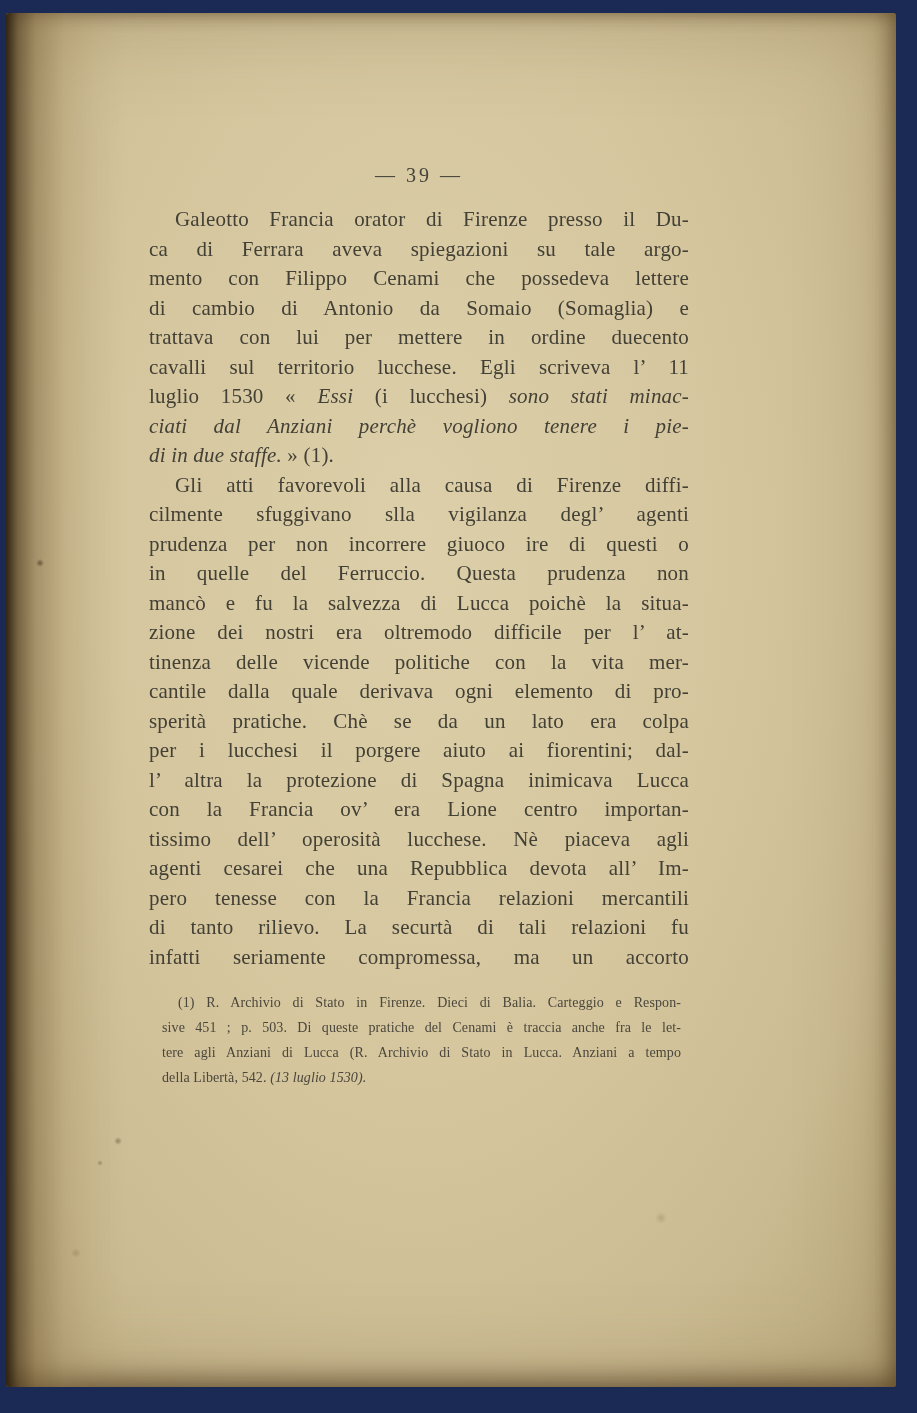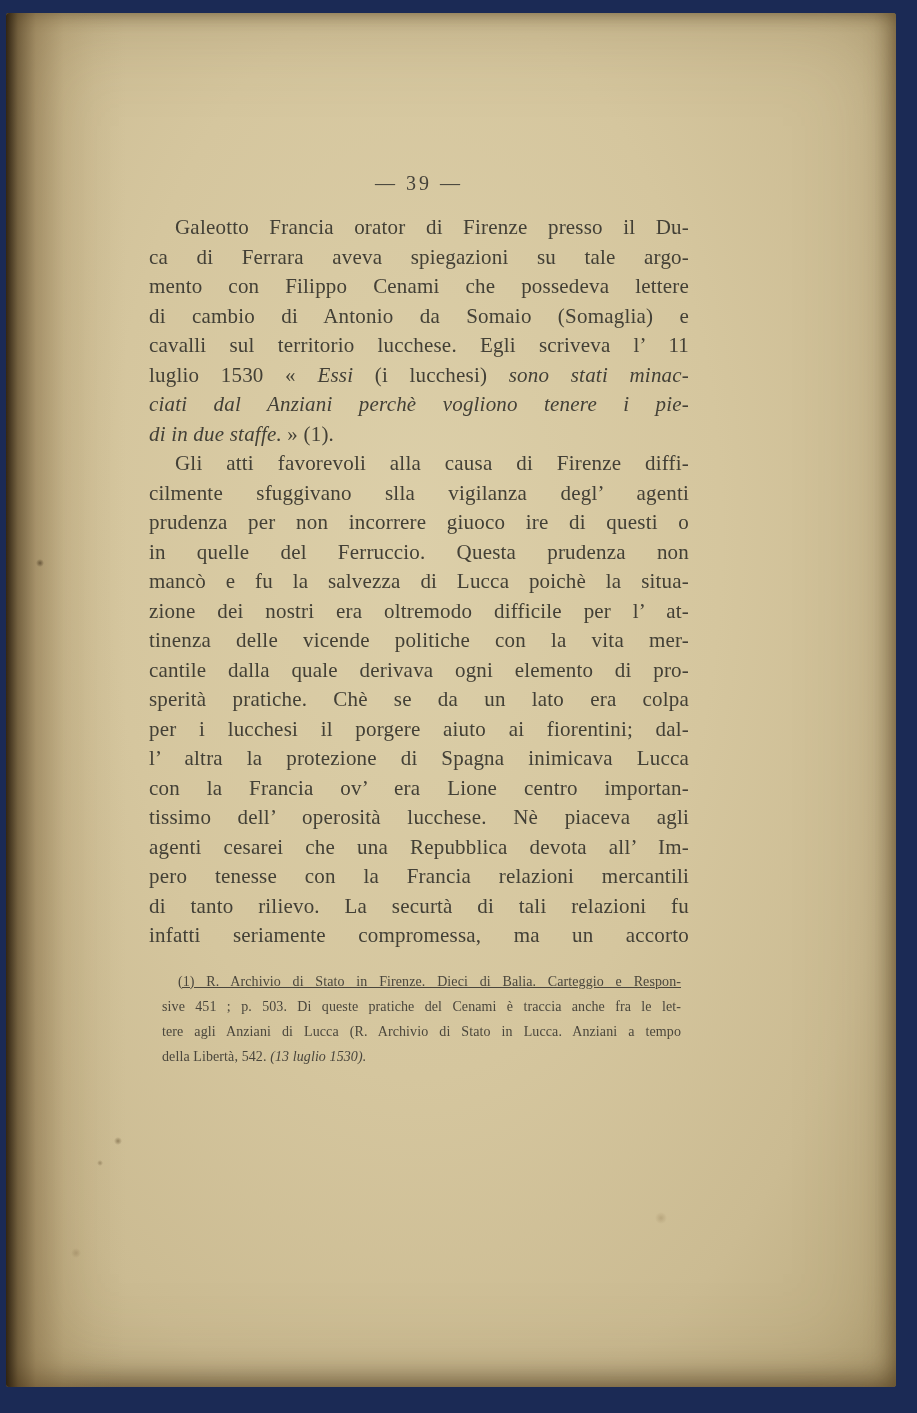--- a/index.html
+++ b/index.html
@@ -39,21 +39,21 @@
     position: absolute; inset: 0;
     background-image:
       radial-gradient(circle 3px at 112px 1128px, rgba(90, 70, 40, 0.50), transparent 4px),
       radial-gradient(circle 2px at 94px 1150px, rgba(90, 70, 40, 0.40), transparent 3px),
       radial-gradient(circle 3px at 34px 550px, rgba(60, 45, 25, 0.60), transparent 4px),
       radial-gradient(circle 5px at 655px 1205px, rgba(120, 95, 55, 0.25), transparent 6px),
       radial-gradient(circle 4px at 70px 1240px, rgba(110, 85, 50, 0.25), transparent 5px);
   }
   .content {
     position: absolute;
-    left: 143px; top: 156px; width: 540px;
+    left: 143px; top: 148px; width: 540px;
     color: #434036;
   }
   .page-number {
     text-align: center;
     font-size: 20px;
     line-height: 28px;
     letter-spacing: 3px;
     margin-bottom: 16px;
     color: #45423a;
   }
@@ -71,36 +71,37 @@
     margin-top: 18px;
     padding-left: 13px;
     width: 532px;
     color: #4a463c;
   }
   .footnote .line {
     font-size: 14px;
     line-height: 25px;
     letter-spacing: 0.1px;
   }
-  .footnote .line.indent { text-indent: 16px; text-decoration: underline; }
+  .footnote .line.indent { text-indent: 16px; }
 </style>
 </head>
 <body>
 
 <div class="book-page">
   <div class="spine-shadow"></div>
   <div class="page-stains"></div>
   <div class="content">
     <div class="page-number">— 39 —</div>
     <div class="body-text">
         <div>
           <div class="line indent"><span class="seg">Galeotto Francia orator di Firenze presso il Du-</span></div>
           <div class="line"><span class="seg">ca di Ferrara aveva spiegazioni su tale argo-</span></div>
           <div class="line"><span class="seg">mento con Filippo Cenami che possedeva lettere</span></div>
           <div class="line"><span class="seg">di cambio di Antonio da Somaio (Somaglia) e</span></div>
+          <div class="line"><span class="seg">trattava con lui per mettere in ordine duecento</span></div>
           <div class="line"><span class="seg">cavalli sul territorio lucchese. Egli scriveva l’ 11</span></div>
           <div class="line"><span class="seg">luglio 1530 « </span><span class="seg it">Essi</span><span class="seg"> (i lucchesi) </span><span class="seg it">sono stati minac-</span></div>
           <div class="line"><span class="seg it">ciati dal Anziani perchè vogliono tenere i pie-</span></div>
           <div class="line noj"><span class="seg it">di in due staffe.</span><span class="seg"> » (1).</span></div>
         </div>
         <div>
           <div class="line indent"><span class="seg">Gli atti favorevoli alla causa di Firenze diffi-</span></div>
           <div class="line"><span class="seg">cilmente sfuggivano slla vigilanza degl’ agenti</span></div>
           <div class="line"><span class="seg">prudenza per non incorrere giuoco ire di questi o</span></div>
           <div class="line"><span class="seg">in quelle del Ferruccio. Questa prudenza non</span></div>

